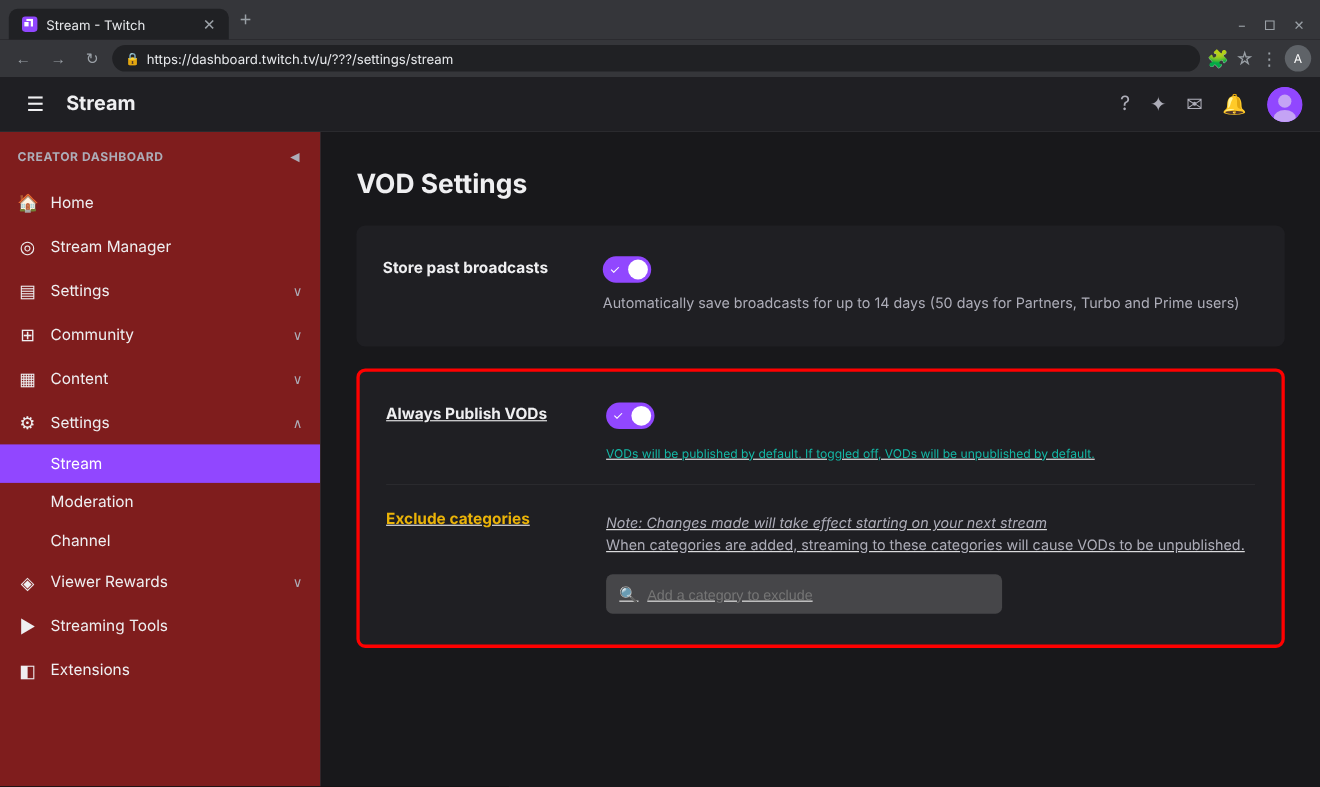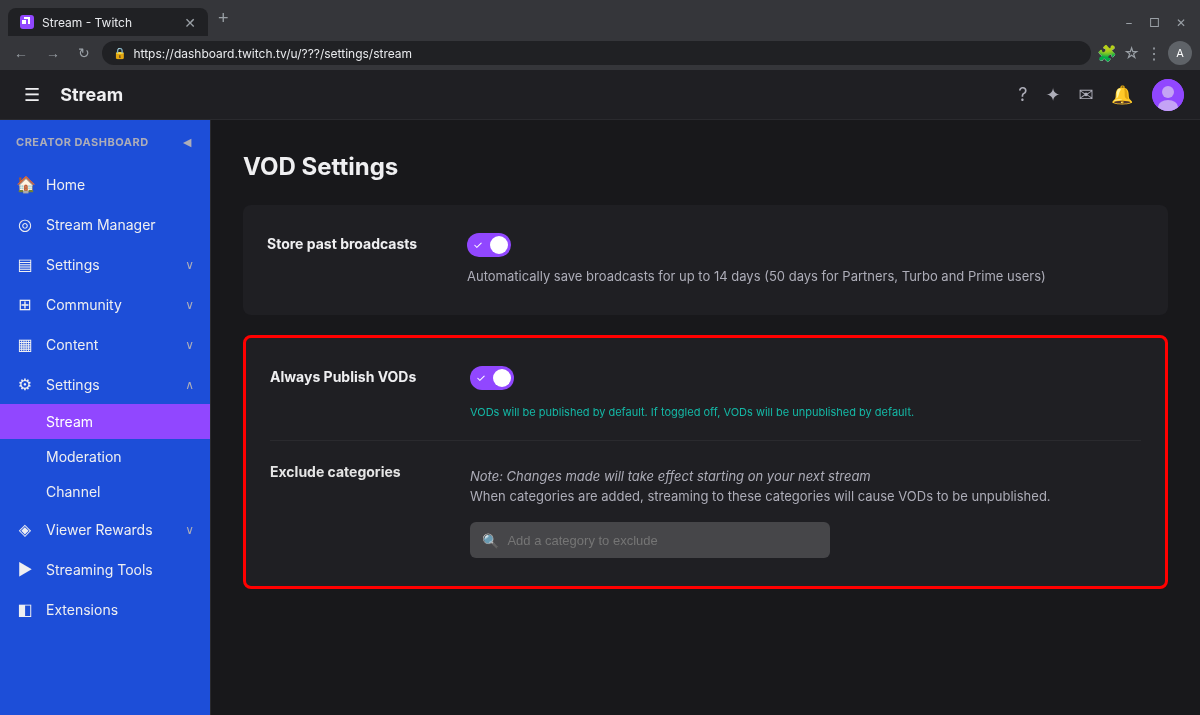--- a/index.html
+++ b/index.html
@@ -62,21 +62,21 @@
             <circle cx="16" cy="16" r="16" fill="#9147ff"></circle>
             <circle cx="16" cy="13" r="6" fill="#c4a3f5"></circle>
             <ellipse cx="16" cy="28" rx="10" ry="7" fill="#c4a3f5"></ellipse>
           </svg>
       </div>
     </div>
   </div>
 
   <div style="display:flex;flex:1;overflow:hidden;">
 
-    <div style="width:211px;background:#1d4ed8;border-right:1px solid #2a2a2e;display:flex;flex-direction:column;overflow-y:auto;flex-shrink:0;">
+    <div style="width:292px;background:#7f1d1d;border-right:1px solid #2a2a2e;display:flex;flex-direction:column;overflow-y:auto;flex-shrink:0;">
       <div style="padding:14px 16px;display:flex;align-items:center;justify-content:space-between;">
         <span style="font-size:11px;font-weight:700;color:#adadb8;letter-spacing:0.5px;">CREATOR DASHBOARD</span>
         <button style="background:none;border:none;color:#adadb8;cursor:pointer;font-size:14px;">◄</button>
       </div>
 
       <div>
         <div style="display:flex;align-items:center;padding:10px 16px;cursor:pointer;color:#efeff1;font-size:14px;gap:12px;">
           <span style="font-size:16px;width:18px;text-align:center;">🏠</span>
           <span style="flex:1;">Home</span>
         </div>
@@ -143,38 +143,38 @@
                 <div style="position:absolute;top:0;left:0;right:0;bottom:0;background:#9147ff;border-radius:12px;"></div>
                 <div style="position:absolute;top:3px;right:3px;width:18px;height:18px;background:white;border-radius:50%;"></div>
                 <span style="position:absolute;left:6px;top:5px;color:white;font-size:11px;z-index:1;">✓</span>
               </div>
             </div>
             <p style="font-size:13px;color:#adadb8;line-height:1.5;margin-top:10px;">Automatically save broadcasts for up to 14 days (50 days for Partners, Turbo and Prime users)</p>
           </div>
         </div>
       </div>
 
-      <div style="border:3px solid red;border-radius:8px;overflow:hidden;background:#1f1f23;margin-bottom:20px;">
+      <div style="border:3px solid red;border-radius:8px;overflow:hidden;background:#1f1f23;margin-bottom:20px;text-decoration:underline;">
         <div style="padding:20px 24px;">
 
           <div style="display:flex;align-items:flex-start;padding:8px 0 20px 0;border-bottom:1px solid #2a2a2e;">
             <span style="font-size:14px;font-weight:700;color:#efeff1;min-width:200px;padding-right:20px;flex-shrink:0;padding-top:2px;">Always Publish VODs</span>
             <div style="flex:1;">
               
               <div style="position:relative;width:44px;height:24px;flex-shrink:0;cursor:pointer;display:inline-block;">
                 <div style="position:absolute;top:0;left:0;right:0;bottom:0;background:#9147ff;border-radius:12px;"></div>
                 <div style="position:absolute;top:3px;right:3px;width:18px;height:18px;background:white;border-radius:50%;"></div>
                 <span style="position:absolute;left:6px;top:5px;color:white;font-size:11px;z-index:1;">✓</span>
               </div>
               <p style="font-size:11px;color:#14b8a6;line-height:1.5;margin-top:10px;">VODs will be published by default. If toggled off, VODs will be unpublished by default.</p>
             </div>
           </div>
 
           <div style="display:flex;align-items:flex-start;padding:20px 0 8px 0;">
-            <span style="font-size:14px;font-weight:700;color:#e5e5e5;min-width:200px;padding-right:20px;flex-shrink:0;padding-top:2px;">Exclude categories</span>
+            <span style="font-size:14px;font-weight:700;color:#eab308;min-width:200px;padding-right:20px;flex-shrink:0;padding-top:2px;">Exclude categories</span>
             <div style="flex:1;">
               <p style="font-size:13px;color:#adadb8;font-style:italic;line-height:1.5;margin-top:6px;">Note: Changes made will take effect starting on your next stream</p>
               <p style="font-size:13px;color:#adadb8;line-height:1.5;">When categories are added, streaming to these categories will cause VODs to be unpublished.</p>
 
               <div style="display:flex;align-items:center;background:#464649;border-radius:6px;padding:0 12px;height:36px;gap:8px;max-width:360px;margin-top:16px;">
                 <span style="color:#adadb8;font-size:14px;">🔍</span>
                 <input type="text" style="background: none; border: none; color: rgb(173, 173, 184); font-size: 13px; outline: none; width: 100%;" placeholder="Add a category to exclude">
               </div>
             </div>
           </div>

